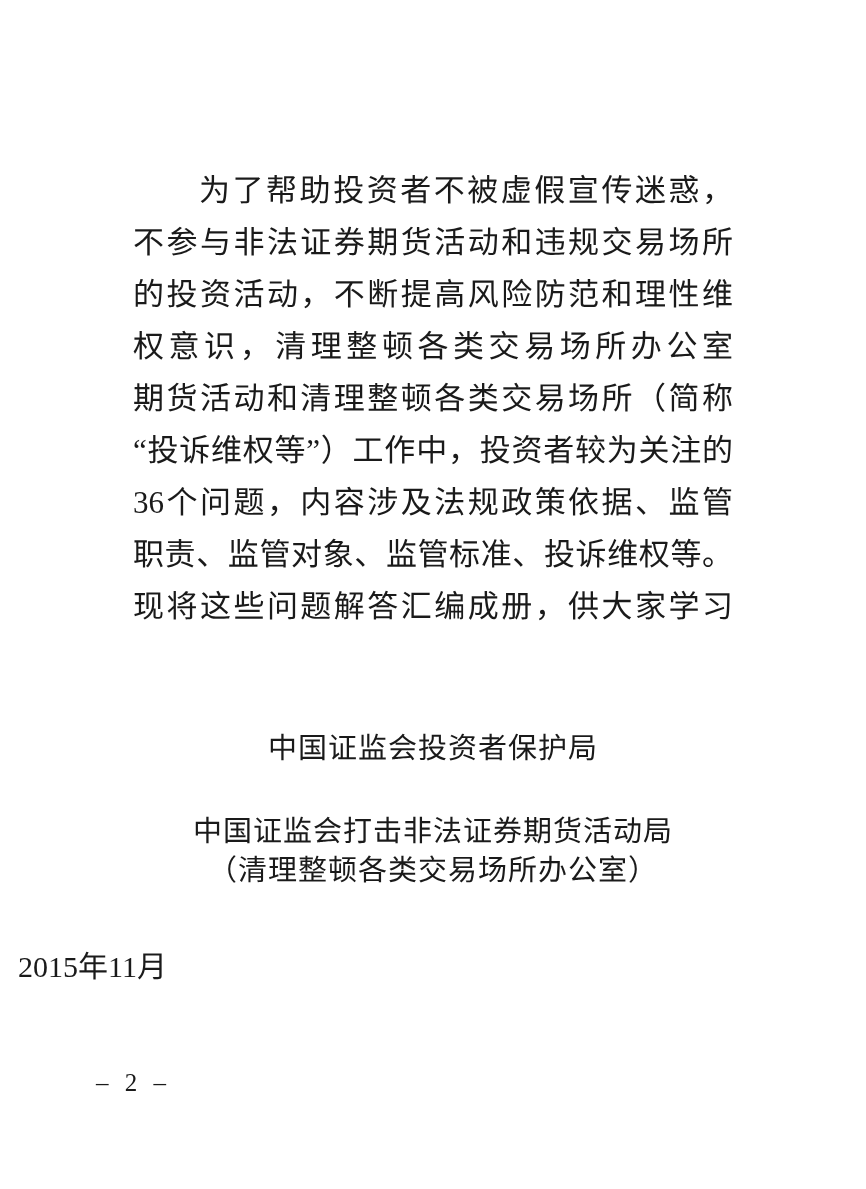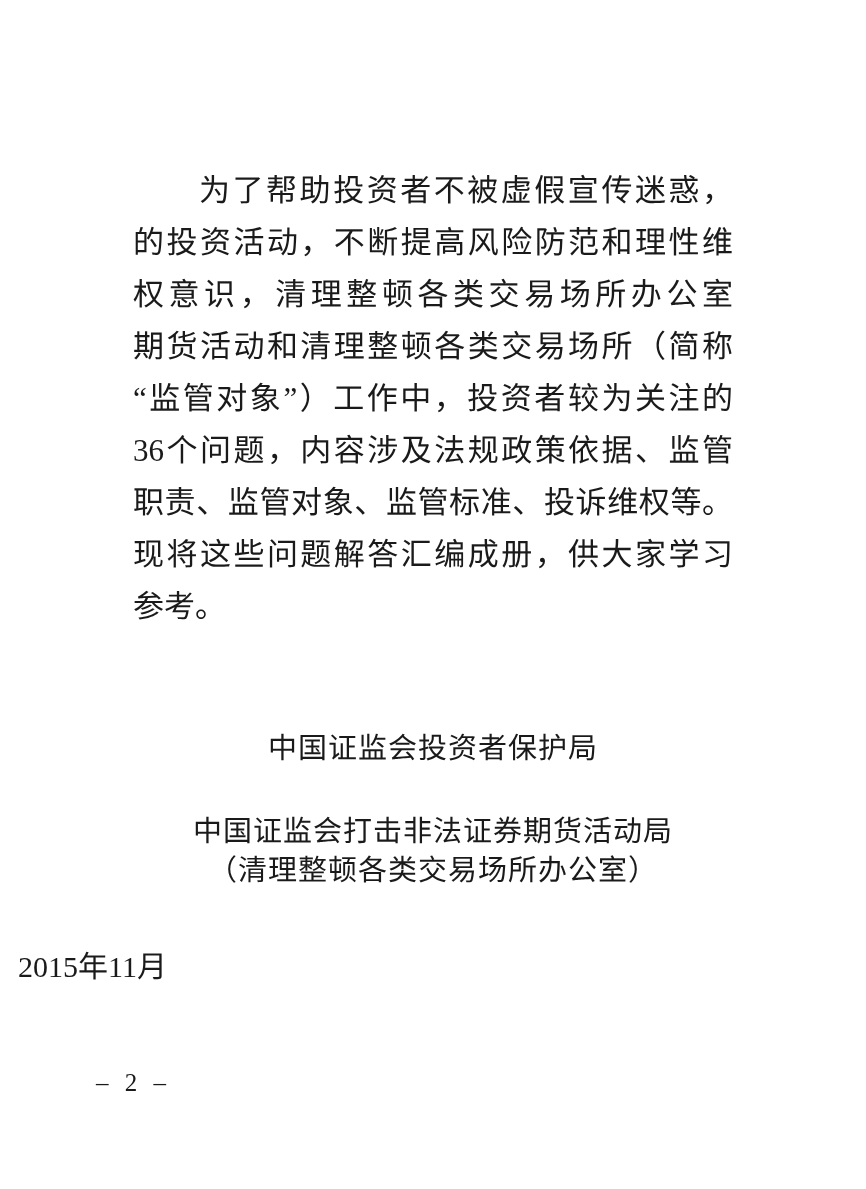--- a/index.html
+++ b/index.html
@@ -74,28 +74,28 @@
     word-spacing: 10px;
   }
 </style>
 </head>
 <body>
 
 <div class="page">
 
   <div class="body-text">
     <div class="body-line first">为了帮助投资者不被虚假宣传迷惑，</div>
+    <div class="body-line">不参与非法证券期货活动和违规交易场所</div>
     <div class="body-line">的投资活动，不断提高风险防范和理性维</div>
     <div class="body-line">权意识，清理整顿各类交易场所办公室</div>
     <div class="body-line">期货活动和清理整顿各类交易场所（简称</div>
-    <div class="body-line">“监管对象”）工作中，投资者较为关注的</div>
+    <div class="body-line">“投诉维权等”）工作中，投资者较为关注的</div>
     <div class="body-line">36个问题，内容涉及法规政策依据、监管</div>
     <div class="body-line">职责、监管对象、监管标准、投诉维权等。</div>
     <div class="body-line">现将这些问题解答汇编成册，供大家学习</div>
-    <div class="body-line last">参考。</div>
   </div>
 
   <div class="sig-line sig-1">中国证监会投资者保护局</div>
   <div class="sig-line sig-2">中国证监会打击非法证券期货活动局</div>
   <div class="sig-line sig-3">（清理整顿各类交易场所办公室）</div>
 
   <div class="date-line">2015年11月</div>
 
   <div class="page-number">– 2 –</div>
 

